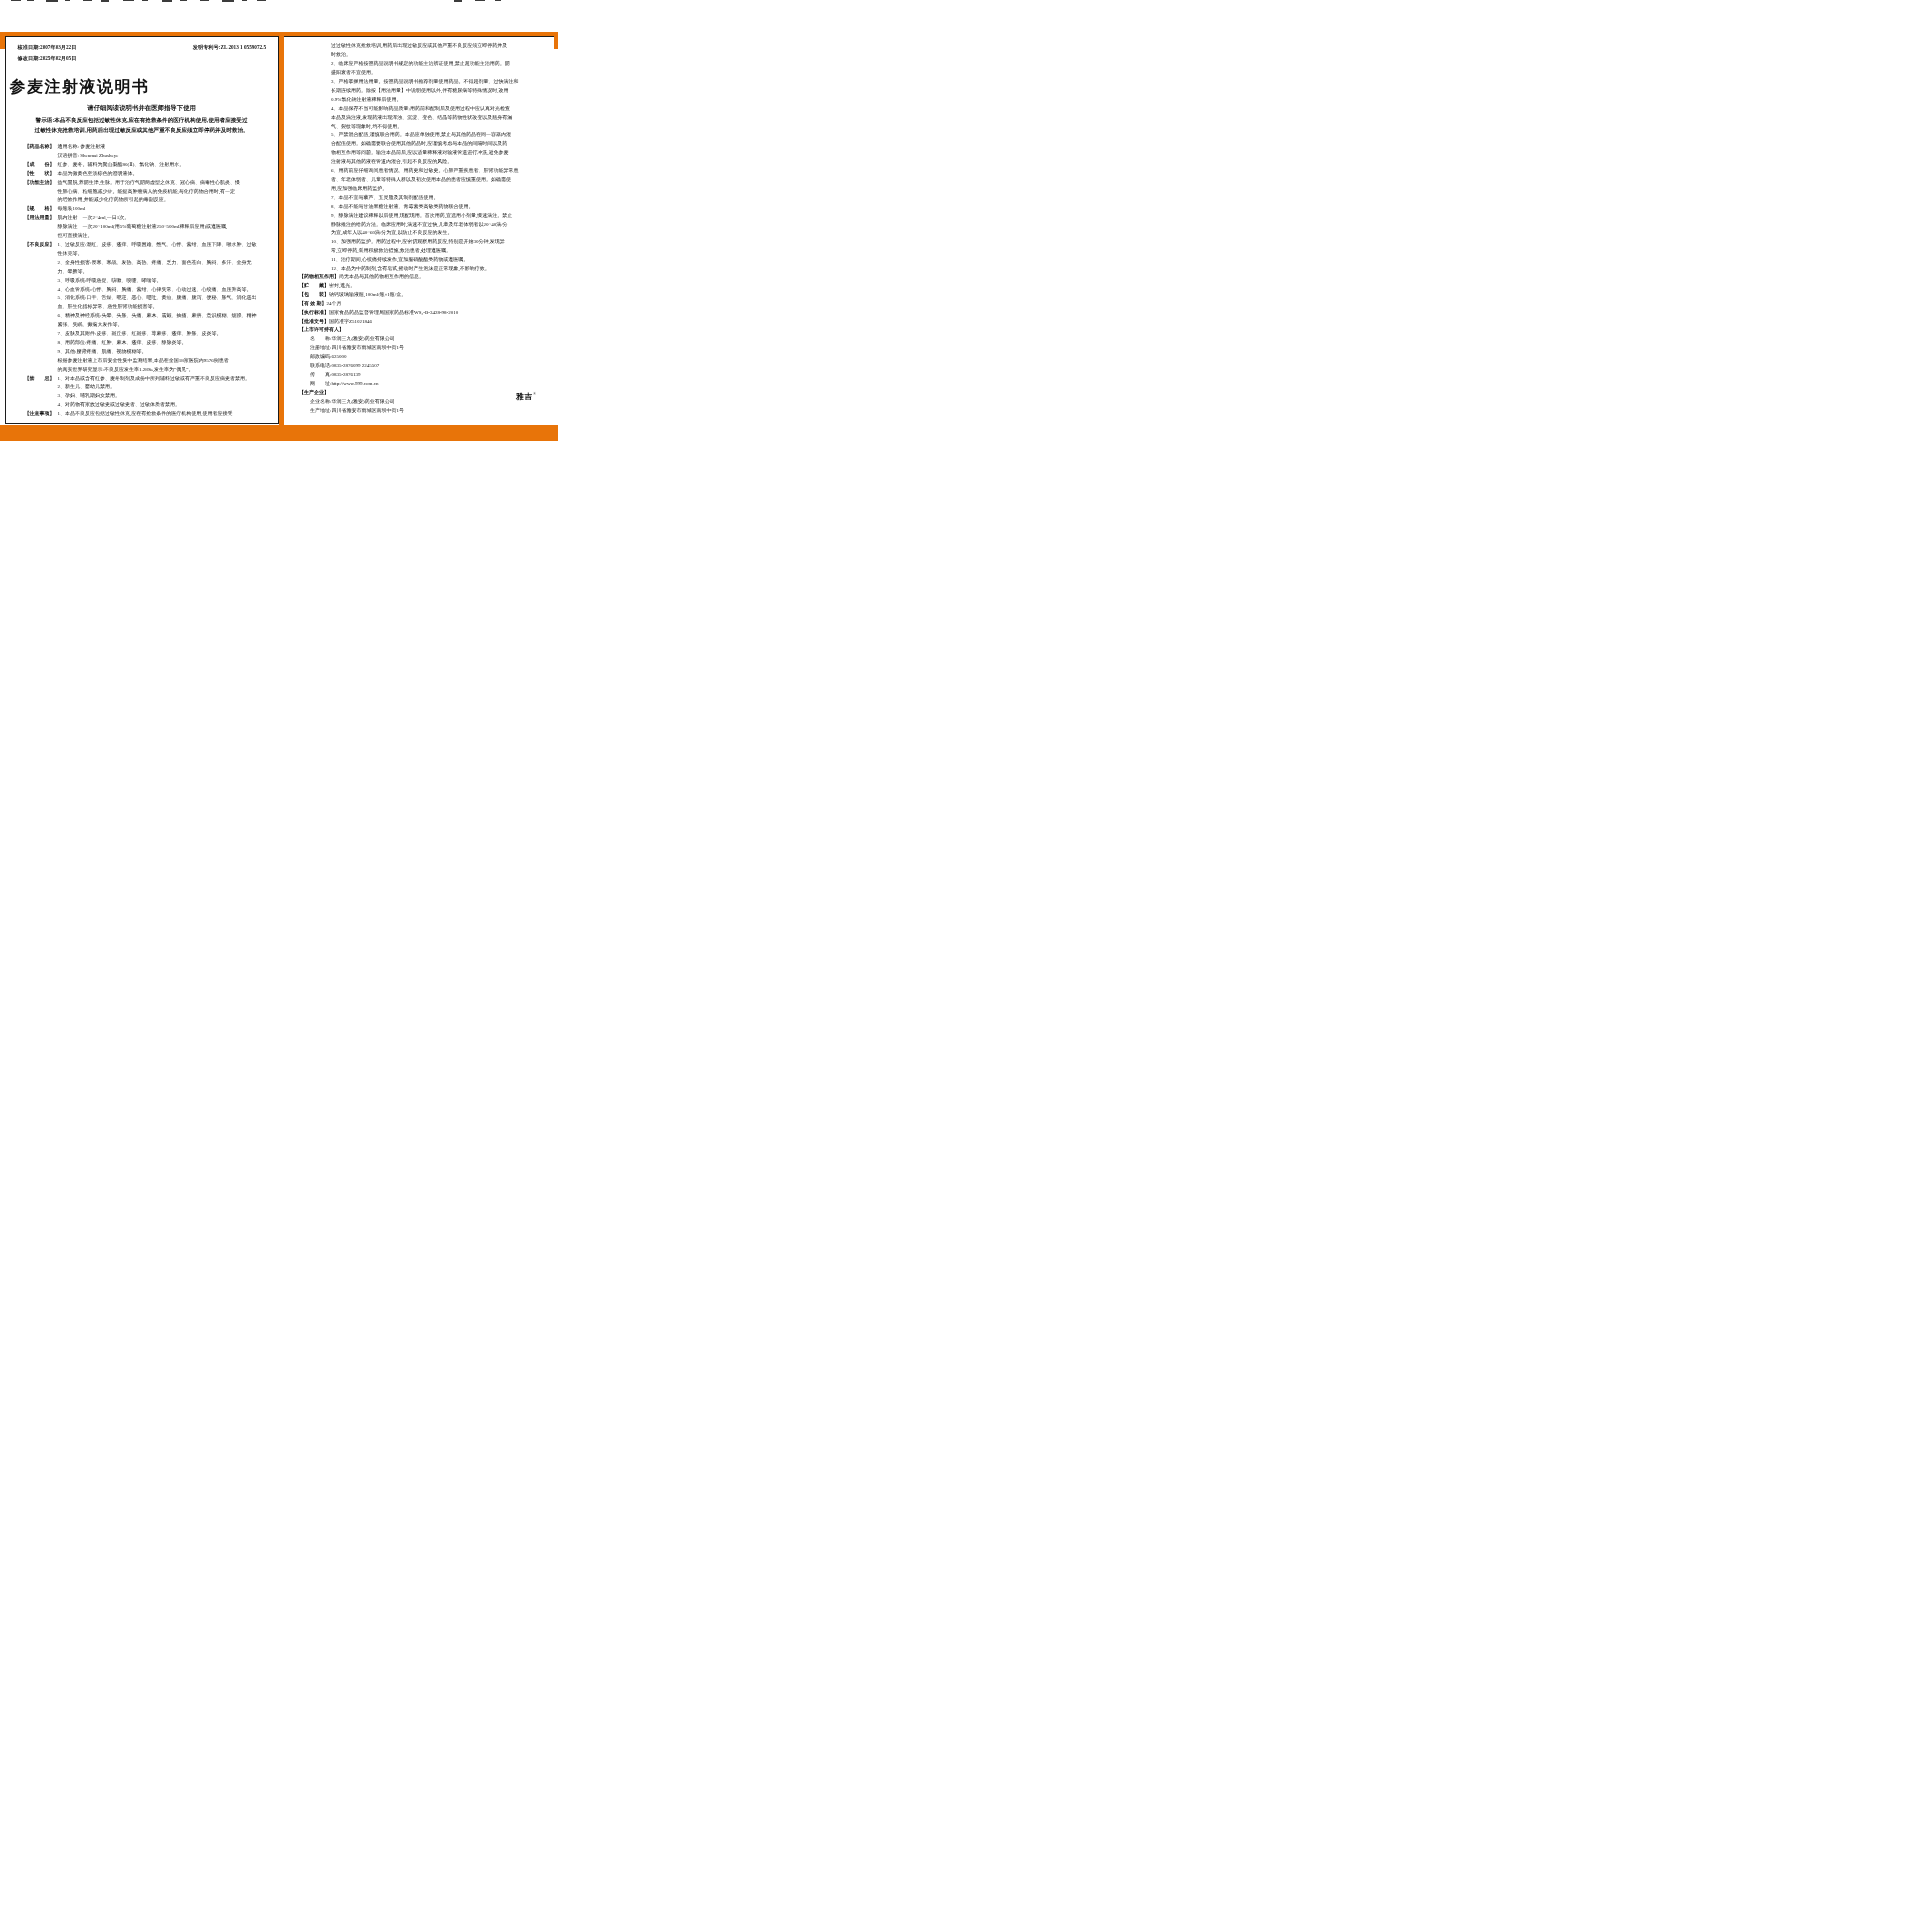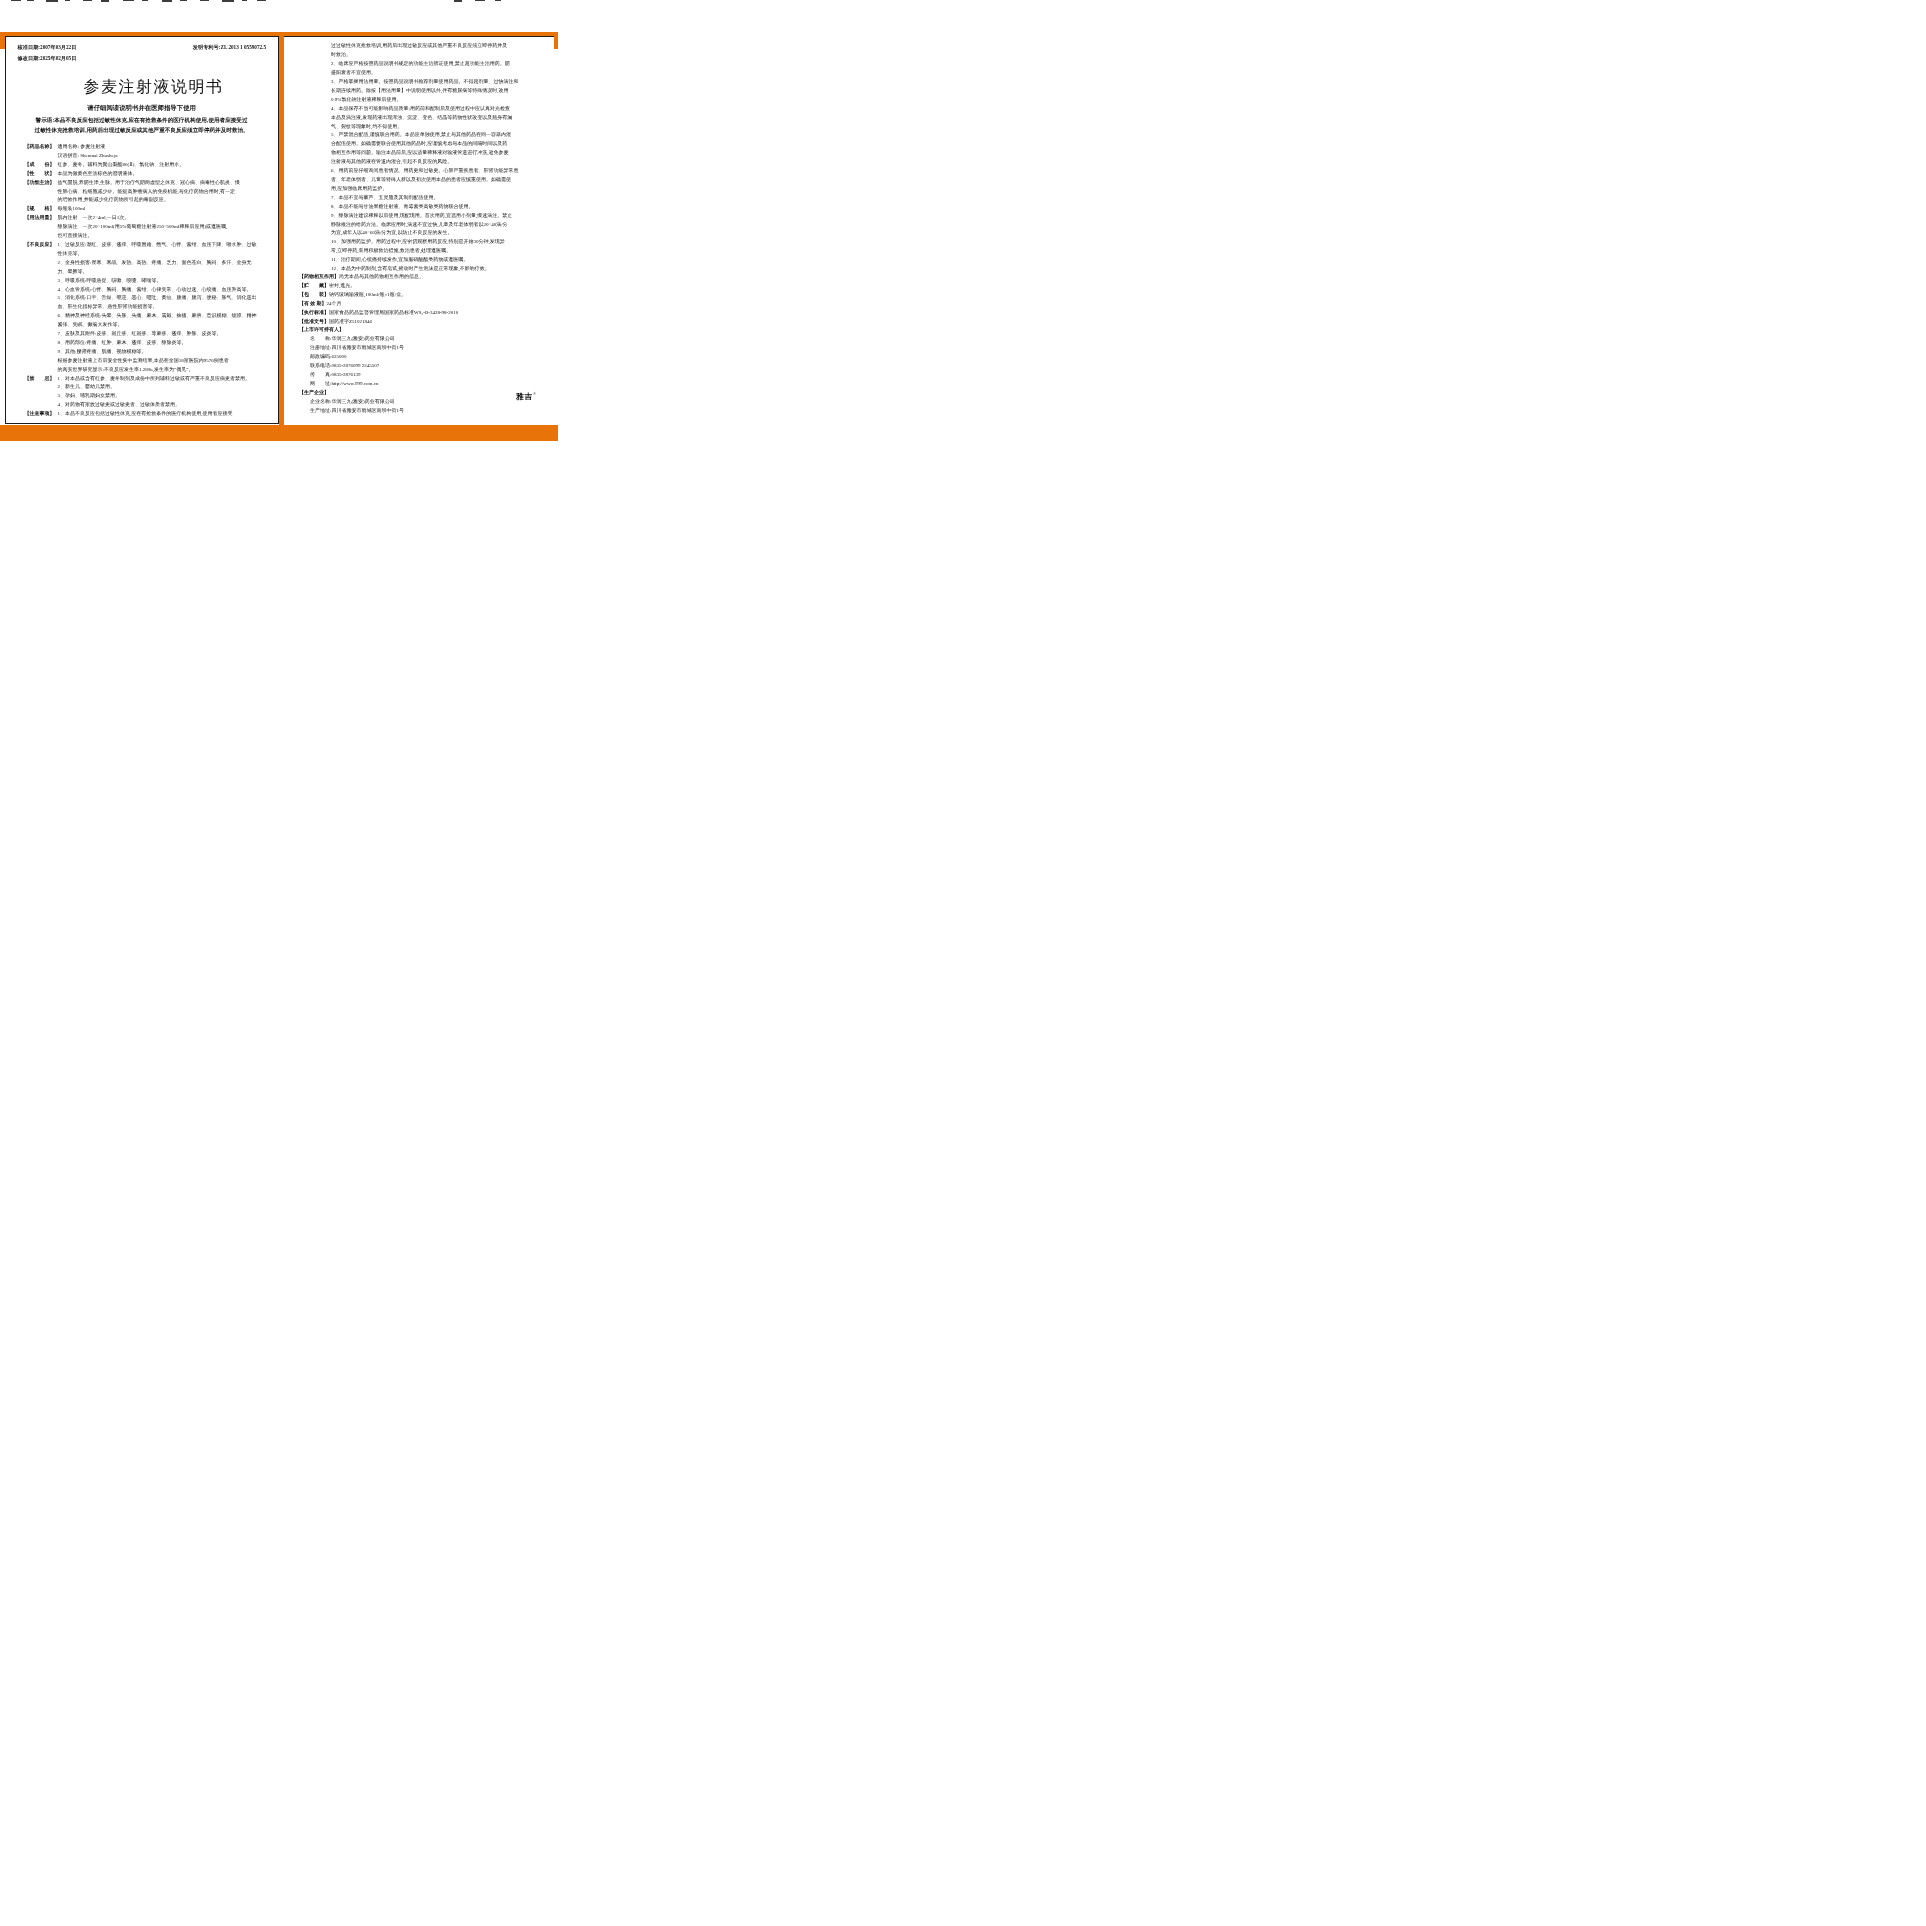--- a/index.html
+++ b/index.html
@@ -16,22 +16,22 @@
   .band-bottom{position:absolute;left:0;top:425px;width:100%;height:16px;}
   .gutter{position:absolute;left:279px;top:32px;width:5.4px;height:409px;}
   
   .page{position:absolute;top:36px;background:#ffffff;}
   .page-left{left:4.6px;width:274px;height:388px;border:0.4px solid #1c1c1c;box-sizing:border-box;}
   .page-right{left:284px;width:270px;height:388px;border-top:0.4px solid #1c1c1c;box-sizing:border-box;}
   
   .hdr{position:absolute;top:5.4px;left:12px;right:11.6px;display:flex;justify-content:space-between;align-items:flex-start;}
   .hdr .dates div{font-weight:bold;font-size:5.2px;line-height:10.8px;}
   .hdr .patent{font-weight:bold;font-size:5.2px;line-height:10.8px;}
-  .doc-title{position:absolute;top:40px;left:12px;width:100%;text-align:center;
-    font-size:16px;font-weight:normal;letter-spacing:1.5px;}
+  .doc-title{position:absolute;top:40px;left:4px;width:100%;text-align:left;
+    font-size:16px;font-weight:bold;letter-spacing:1.5px;}
   .doc-subtitle{position:absolute;top:67px;left:0;width:100%;text-align:center;
     font-family:"Liberation Sans","DejaVu Sans",sans-serif;font-size:6.4px;font-weight:bold;}
   .warning{position:absolute;top:79px;left:14.6px;right:14.6px;text-align:center;
     font-family:"Liberation Sans","DejaVu Sans",sans-serif;font-size:5.6px;font-weight:bold;line-height:9.6px;}
   .sections{position:absolute;top:106px;left:0;right:0;}
   .sec-row{display:flex;align-items:flex-start;}
   .sec-label{flex:0 0 33px;margin-left:19px;font-weight:bold;font-size:5px;line-height:8.9px;white-space:nowrap;}
   .sec-content{flex:1;margin-right:10.8px;font-size:5px;line-height:8.9px;}
   .sec-content .para{margin:0;}
   

